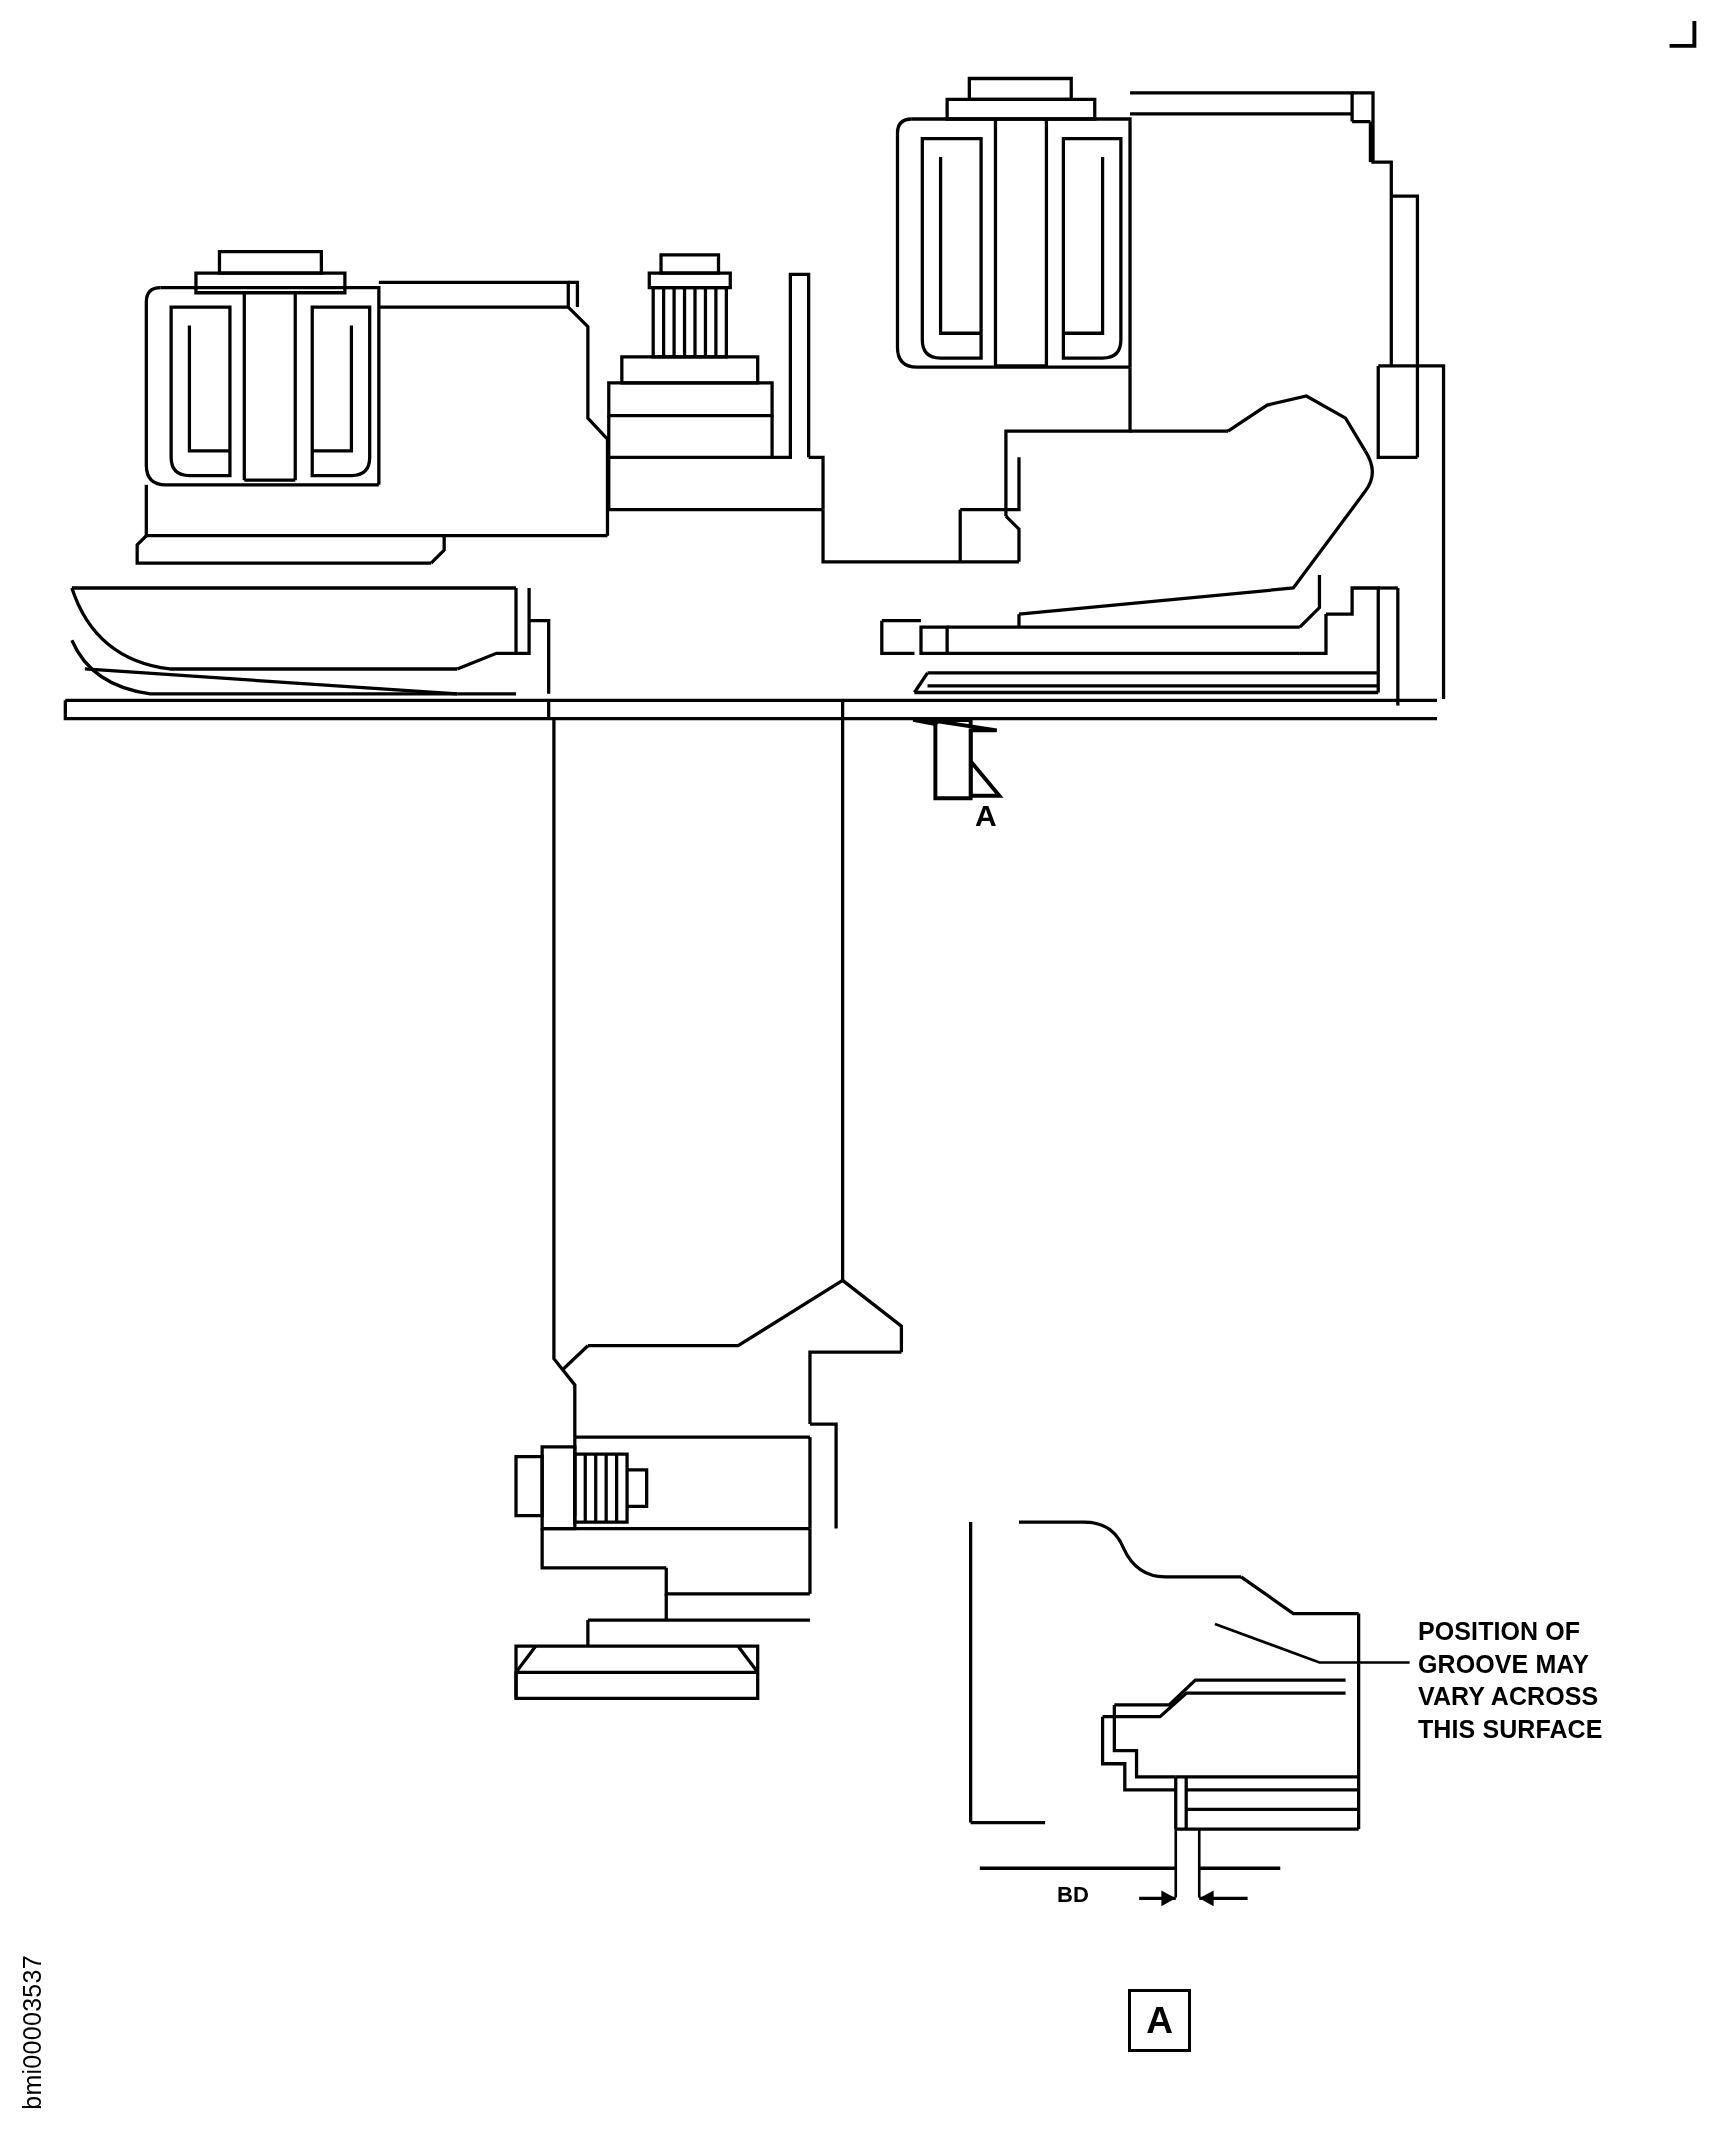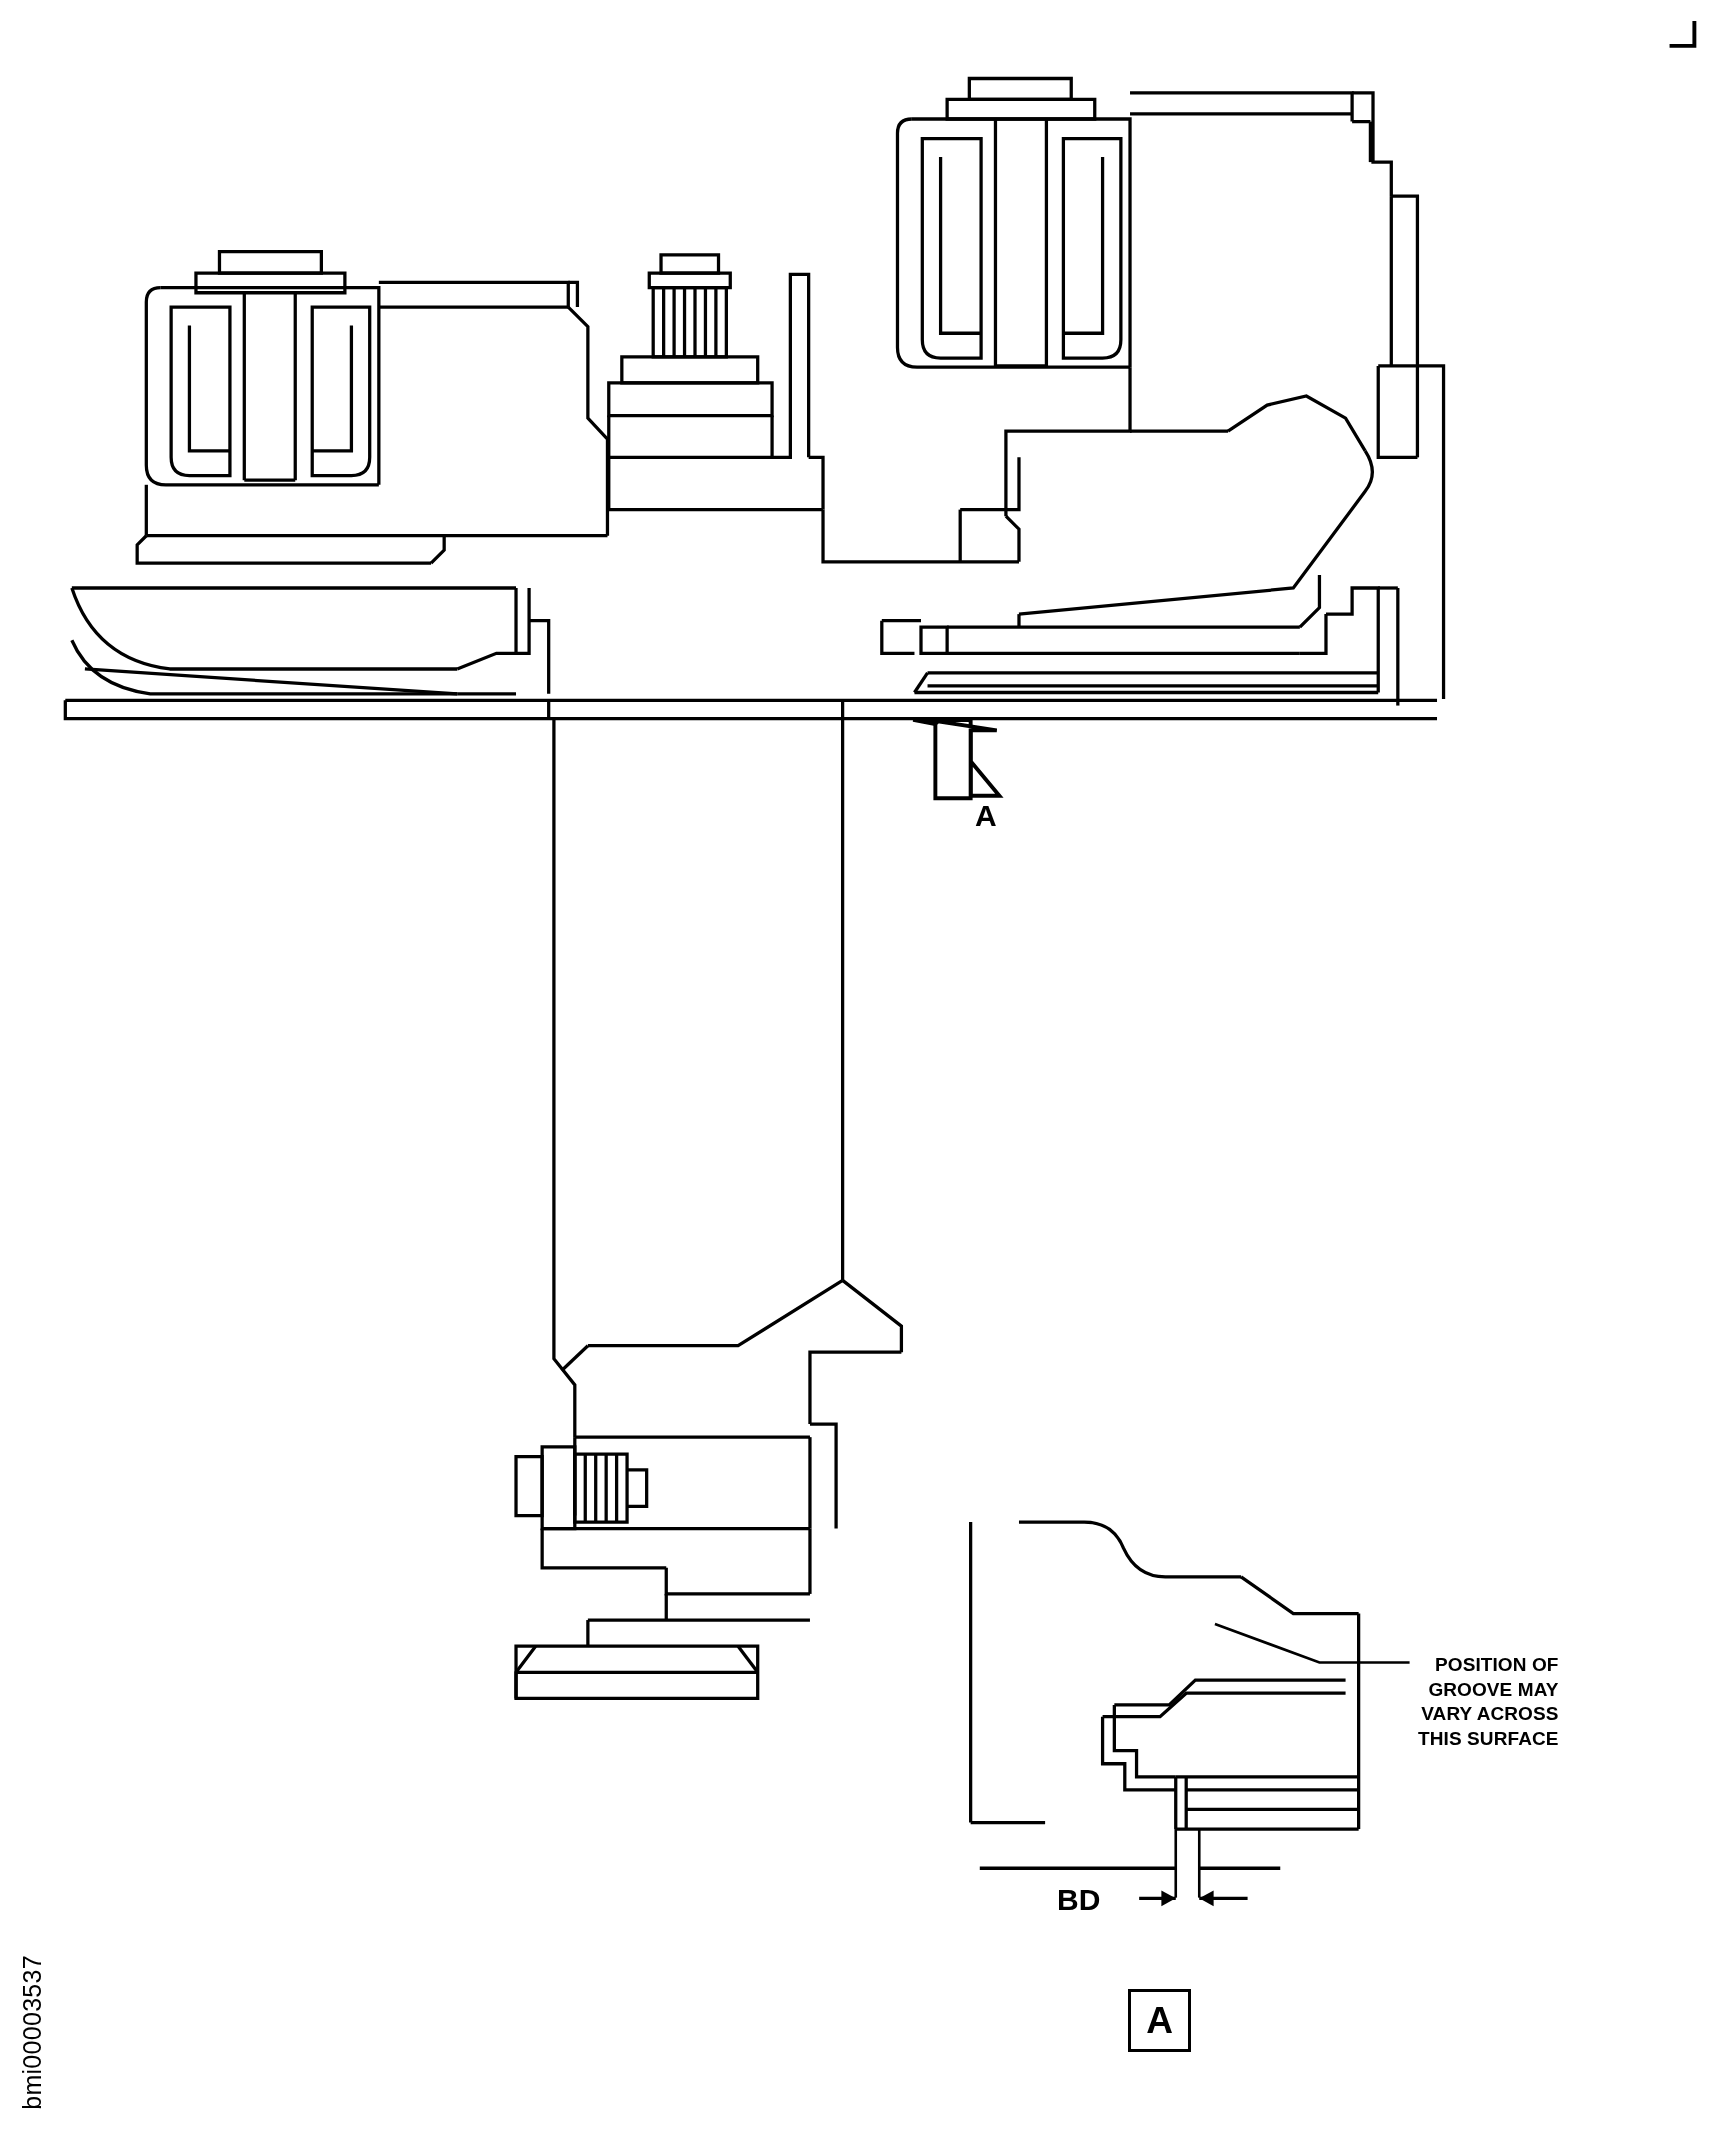--- a/index.html
+++ b/index.html
@@ -33,29 +33,28 @@
     line-height: 1.18;
   }
   #label-a-main {
     left: 975px;
     top: 798px;
     font-size: 30px;
   }
   #label-bd {
     left: 1057px;
     top: 1882px;
-    font-size: 30px;
+    font-size: 22px;
   }
   #note-groove {
     left: 1418px;
-    top: 1653px;
-    font-size: 19px;
+    top: 1615px;
+    font-size: 25px;
     line-height: 1.30;
     letter-spacing: 0.1px;
-    text-align: right;
   }
   #detail-a-box {
     position: absolute;
     left: 1128px;
     top: 1989px;
     width: 63px;
     height: 63px;
     border: 3.9px solid #000000;
     box-sizing: border-box;
   }

